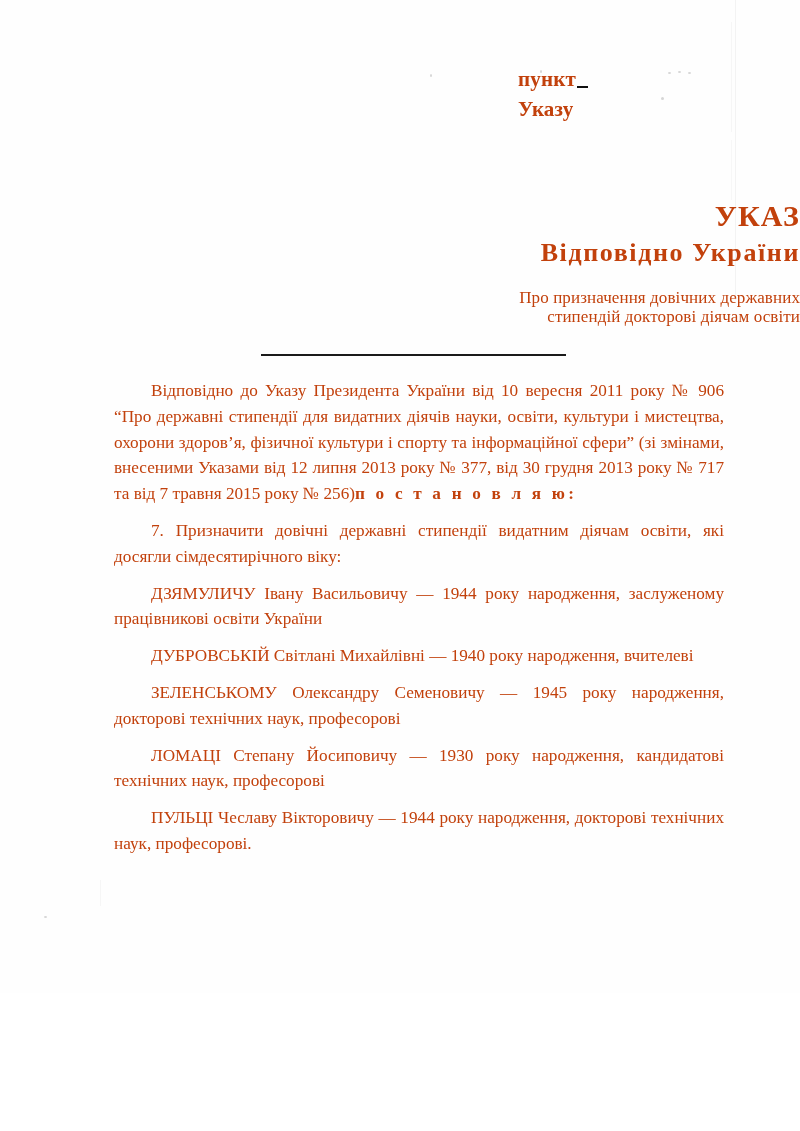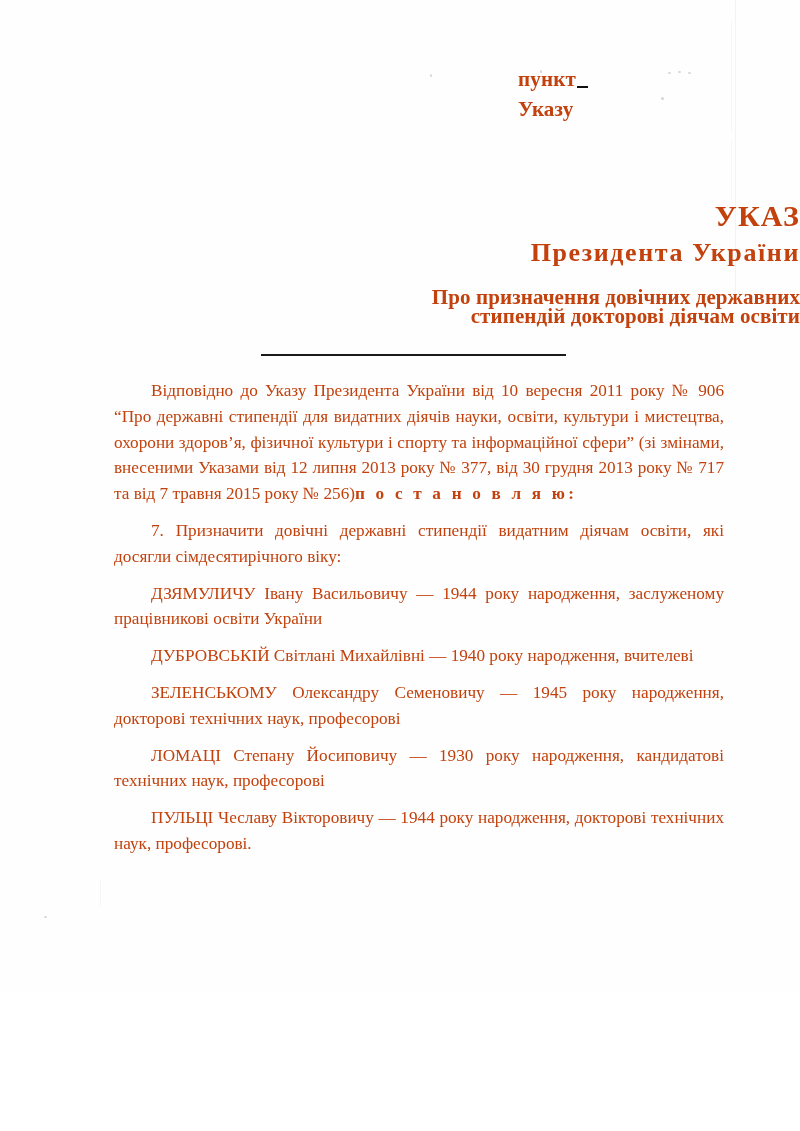--- a/index.html
+++ b/index.html
@@ -77,22 +77,22 @@
   }
   .title-sub {
     font-weight: bold;
     font-size: 26px;
     letter-spacing: 1.6px;
     line-height: 34px;
     margin-top: 2px;
   }
   .subject {
     margin-top: 18px;
-    font-weight: bold;
-    font-size: 21px;
+    font-weight: normal;
+    font-size: 17px;
     line-height: 19px;
     letter-spacing: .1px;
   }
   .subject .ln { display: block; }
 
   .rule {
     position: absolute;
     left: 261px;
     top: 354px;
     width: 305px;
@@ -151,21 +151,21 @@
   <div class="speck" style="left:44px; top:916px; width:3px; height:2px;"></div>
   <div class="speck" style="left:110px; top:1100px; width:3px; height:2px;"></div>
 
   <div class="doc-header">
     <span class="punkt">пункт</span>
     <span class="proekt">Указу</span>
   </div>
 
   <div class="title-block">
     <div class="title-main">УКАЗ</div>
-    <div class="title-sub">Президента України</div>
+    <div class="title-sub">Відповідно України</div>
     <div class="subject">
       <span class="ln">Про призначення довічних державних</span>
       <span class="ln">стипендій докторові діячам освіти</span>
     </div>
   </div>
 
   <div class="rule"></div>
 
   <div class="body">
 

